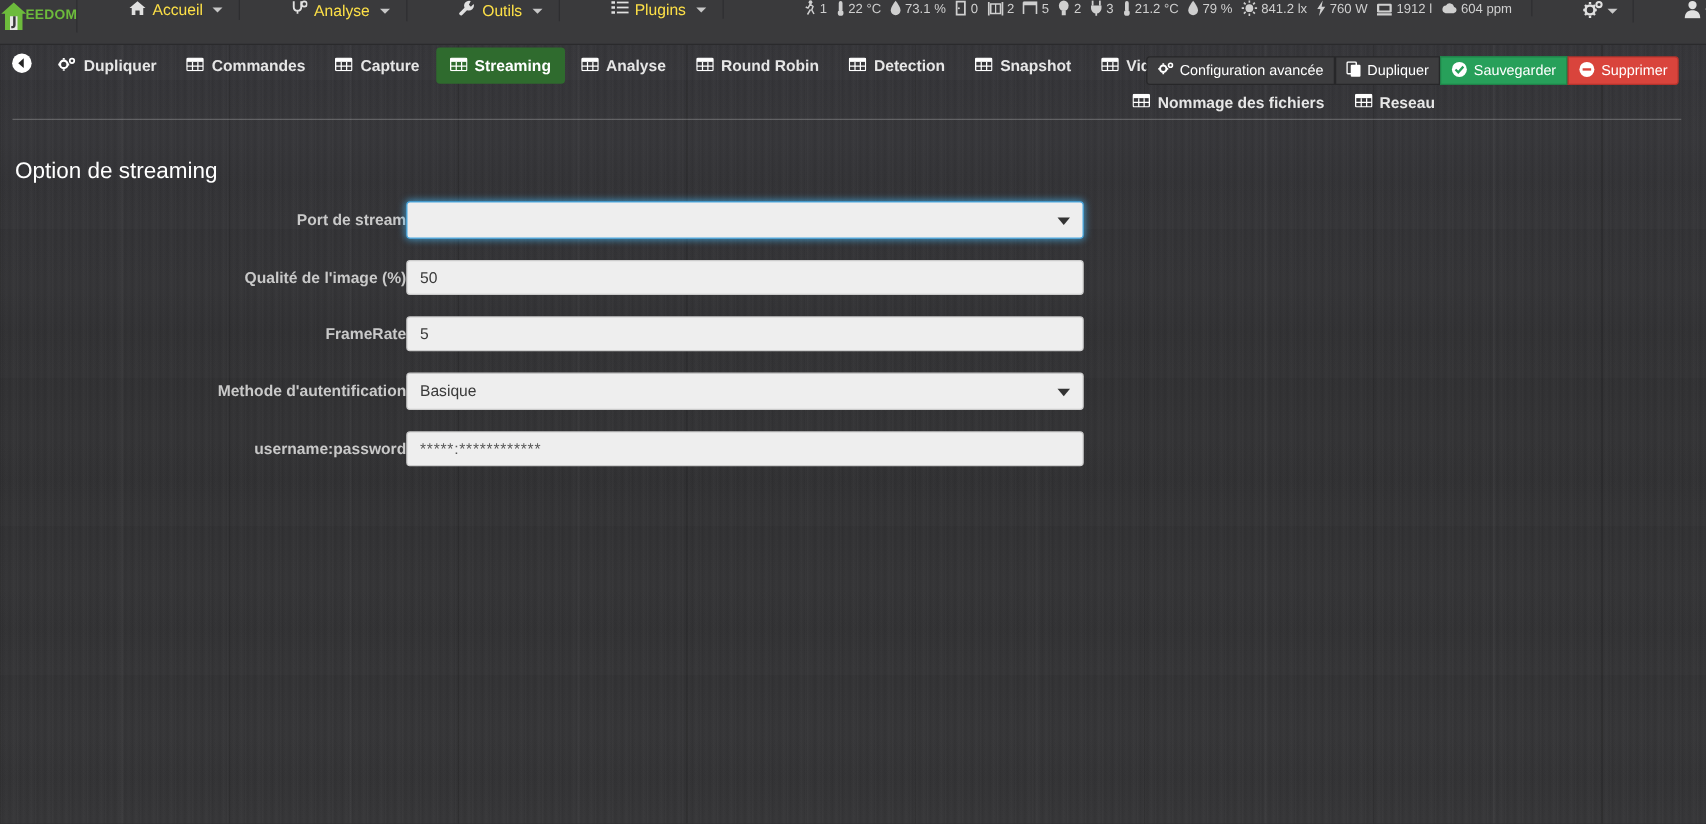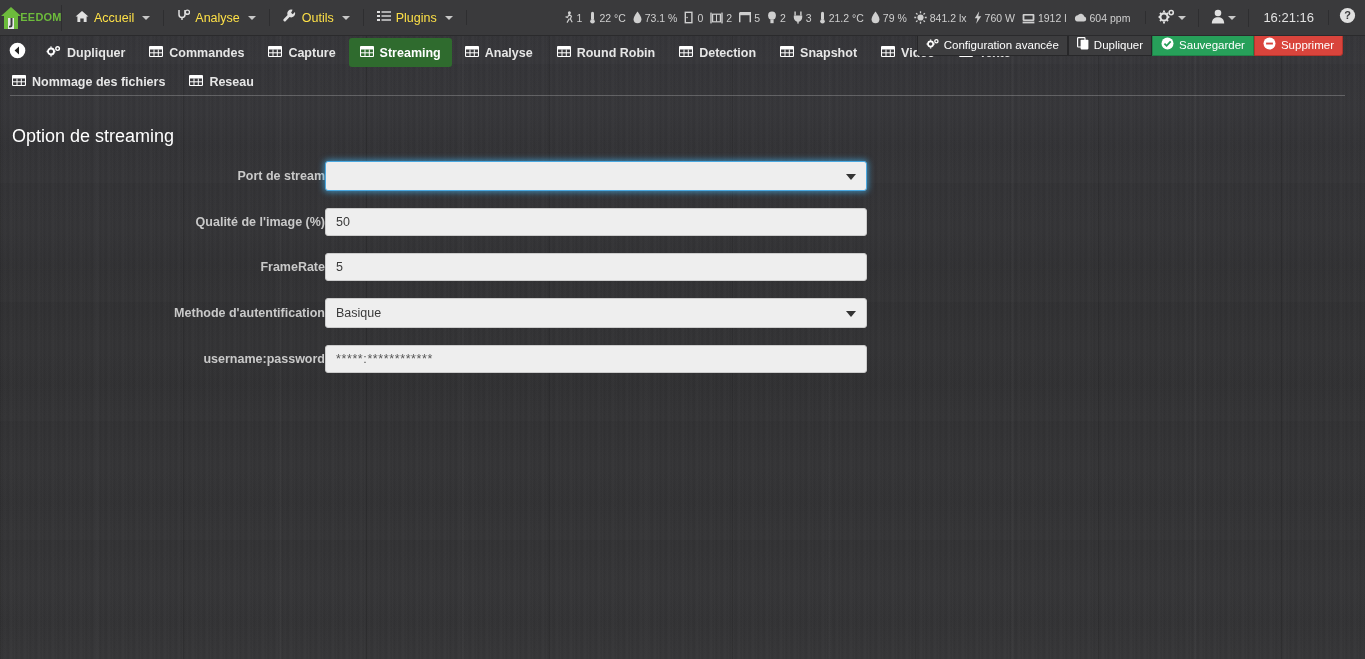--- a/index.html
+++ b/index.html
@@ -37,23 +37,24 @@
         rgba(255,255,255,0.010) 73px,
         rgba(0,0,0,0.013) 119px),
       linear-gradient(180deg,#36363a 0%, #313133 48%, #343436 100%);
   }
 
   
   .navbar {
     position: absolute; top: 0; left: 0;
     width: 1365px; height: 36px;
     background: #3a3a3c;
-    display: flex; align-items: center;
+    display: flex; align-items: flex-start;
     border-bottom: 1px solid #2a2a2c;
     z-index: 20;
+    gap: 28px;
   }
   .brand {
     width: 62px; display: flex; align-items: center; justify-content: center;
     background: #3a3a3c;
     border-right: 1px solid #2e2e30;
   }
   .brand-logo { display: flex; align-items: flex-end; height: 26px; }
   .brand-text {
     color: #6dbb3c; font-size: 11px; font-weight: bold;
     letter-spacing: 0.2px; margin-left: -3px; margin-bottom: 2px;
@@ -113,26 +114,26 @@
   .tab {
     display: flex; align-items: center; gap: 6px;
     height: 29px; padding: 0 11px; margin: 0 1px;
     color: #e6e6e6; font-size: 12.5px; font-weight: bold;
     border-radius: 3px; cursor: pointer; white-space: nowrap;
   }
   .tab.active { background: #2f6b2e; color: #ffffff; text-align: right; }
   .tabs-row2 {
     position: absolute; top: 33px; left: 0;
     width: 1365px; display: flex; align-items: center;
-    padding-right: 205px; height: 26px;
+    justify-content: flex-end; padding-right: 205px; height: 26px;
   }
 
   
   .actions {
-    position: absolute; top: 0; right: 22px;
+    position: absolute; top: 12px; right: 22px;
     display: flex; align-items: center; height: 17px;
   }
   .abtn {
     display: flex; align-items: center; gap: 5px;
     height: 23px; padding: 0 8px;
     font-size: 11.5px; color: #fff; cursor: pointer;
     border: 1px solid rgba(0,0,0,0.35);
     background: #3d3d3f;
   }
   .abtn:first-child { border-radius: 3px 0 0 3px; }

